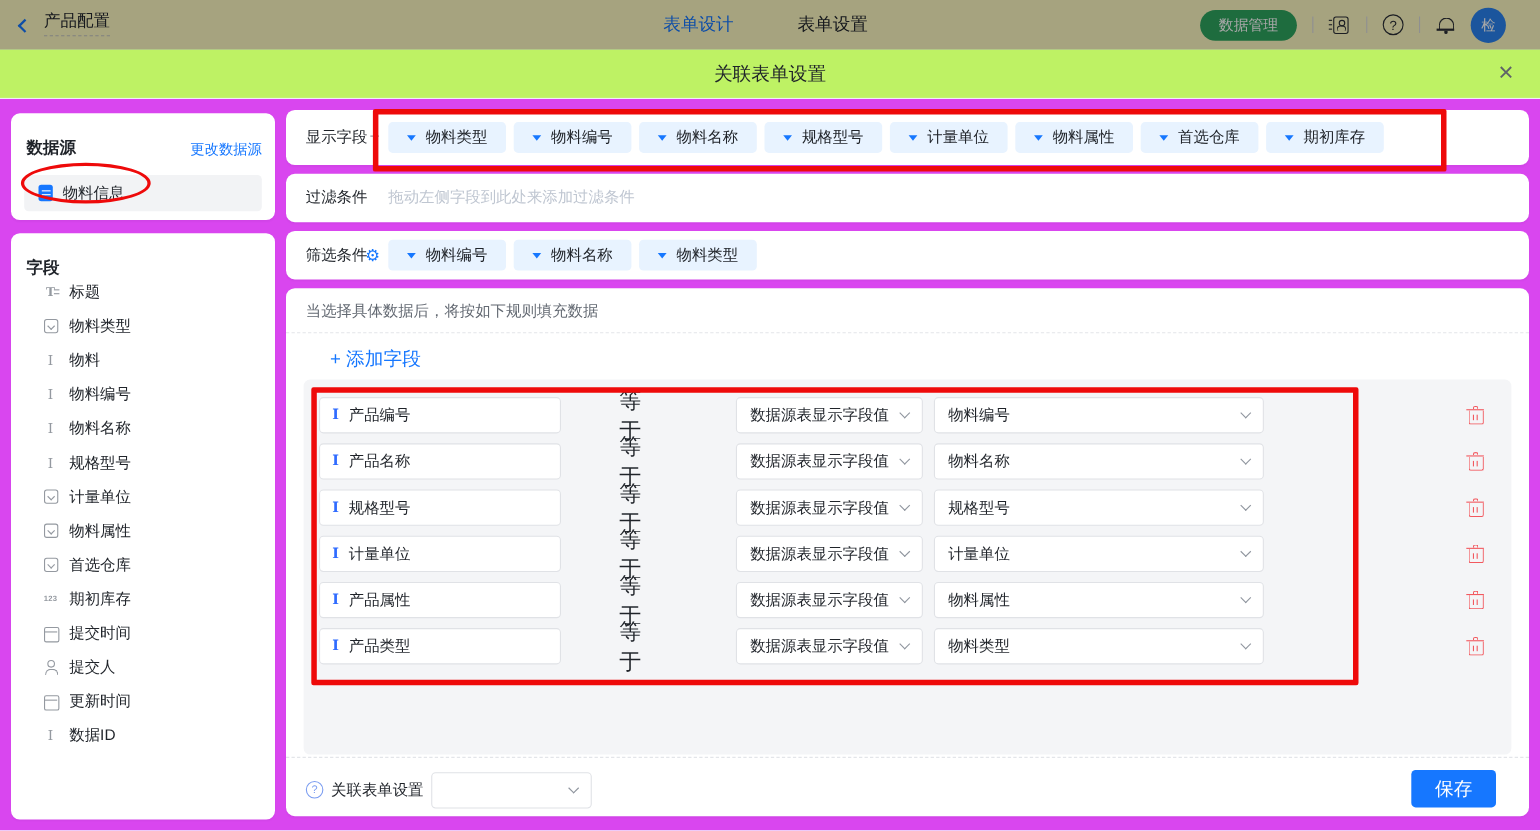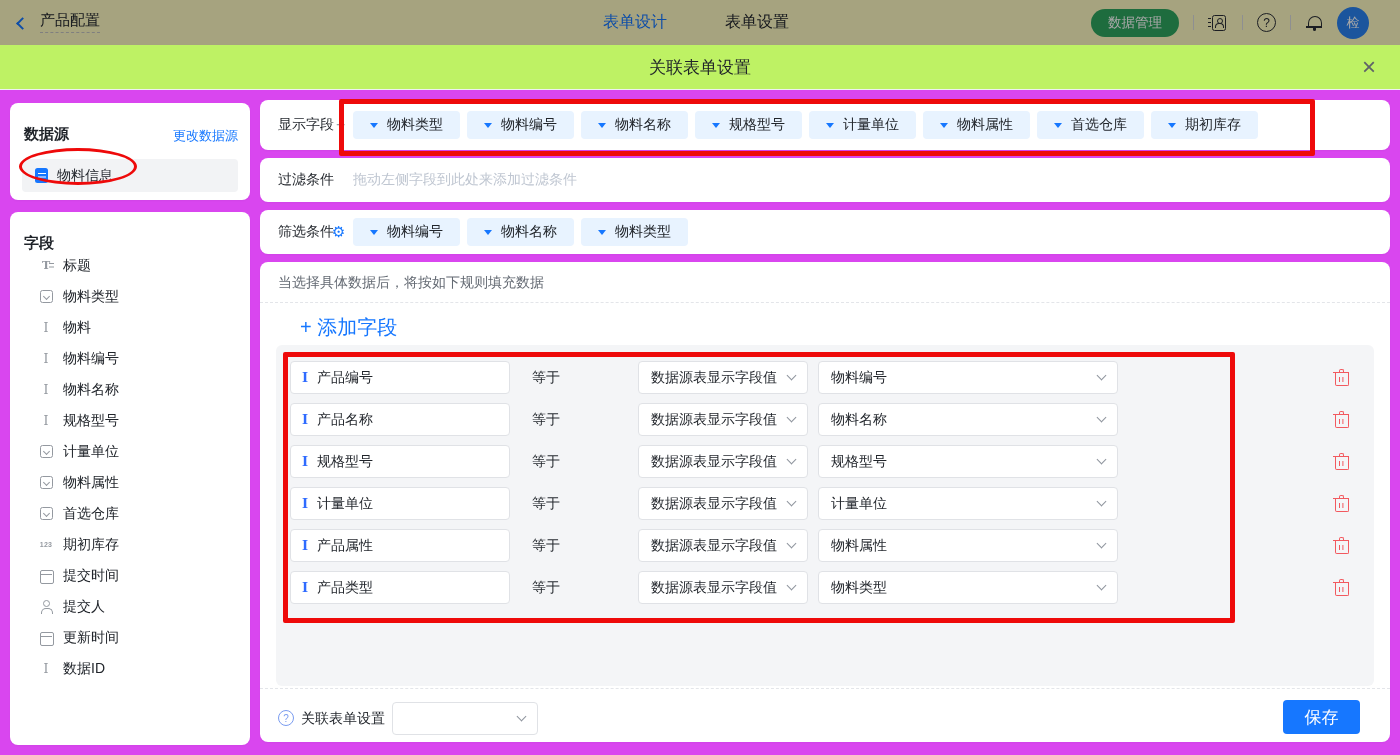--- a/index.html
+++ b/index.html
@@ -76,26 +76,26 @@
   .c3 .tags{top:8px}
   .gear{position:absolute;left:72px;top:0;height:100%;display:flex;align-items:center;font-size:15px;color:var(--primary)}
   .tag{height:28px;background:#e8f3ff;border-radius:4px;display:inline-flex;align-items:center;gap:9px;padding:0 17px;font-size:14px;color:#21252b;cursor:default}
   .tri{width:0;height:0;border-left:4.5px solid transparent;border-right:4.5px solid transparent;border-top:5.5px solid var(--primary)}
 
   
   .c4{left:260px;top:172px;width:1130px;height:480px}
   .info{position:absolute;left:18px;top:10px;height:20px;line-height:20px;font-size:14px;color:var(--gray)}
   .dash{position:absolute;left:0;width:1130px;border-top:1px dashed #e3e5e9}
   .d1{top:40px}.d2{top:426px}
-  .addf{position:absolute;left:40px;top:55px;height:20px;line-height:20px;font-size:20px}
+  .addf{position:absolute;left:40px;top:55px;height:20px;line-height:20px;font-size:17px}
   .rules-panel{position:absolute;left:16px;top:83px;width:1098px;height:341px;background:#f4f5f7;border-radius:6px;padding:16px 14px;display:flex;flex-direction:column;gap:9px}
   .rule-row{height:33px;display:flex;align-items:center}
   .rule-field{width:220px;height:33px;background:#fff;border:1px solid var(--bd);border-radius:4px;display:flex;align-items:center;gap:9px;padding:0 11px;font-size:14px}
   .ri{font-family:"DejaVu Serif",serif;font-style:normal;font-weight:600;font-size:13px;color:#2f6bff}
-  .rule-op{width:30px;margin-left:22px;font-size:14px;color:var(--ink)}
+  .rule-op{width:30px;margin-left:53px;font-size:20px;color:var(--ink)}
   .dd{height:33px;background:#fff;border:1px solid var(--bd);border-radius:4px;display:flex;align-items:center;padding:0 12px;font-size:14px;color:var(--ink)}
   .dd .chev{margin-left:auto}
   .dd1{margin-left:76px;width:170px}
   .dd2{margin-left:10px;width:300px}
   .chev{width:7px;height:7px;border-right:1.4px solid #8f959e;border-bottom:1.4px solid #8f959e;transform:rotate(45deg);margin-top:-4px;flex:none}
   .trash{position:relative;width:14px;height:16px;margin-left:auto;margin-right:12px;color:var(--danger);cursor:pointer}
   .trash::before{content:"";position:absolute;left:1px;top:3.5px;width:12px;height:11.5px;border:1.4px solid currentColor;border-top:none;border-radius:0 0 2px 2px}
   .trash::after{content:"";position:absolute;left:-1px;top:2px;width:16px;height:1.4px;background:currentColor}
   .trash .th{position:absolute;left:4.5px;top:-.5px;width:5px;height:3px;border:1.3px solid currentColor;border-bottom:none;border-radius:2px 2px 0 0}
   .trash .tl{position:absolute;left:5px;top:7px;width:1.2px;height:5px;background:currentColor;box-shadow:3.4px 0 0 currentColor}

